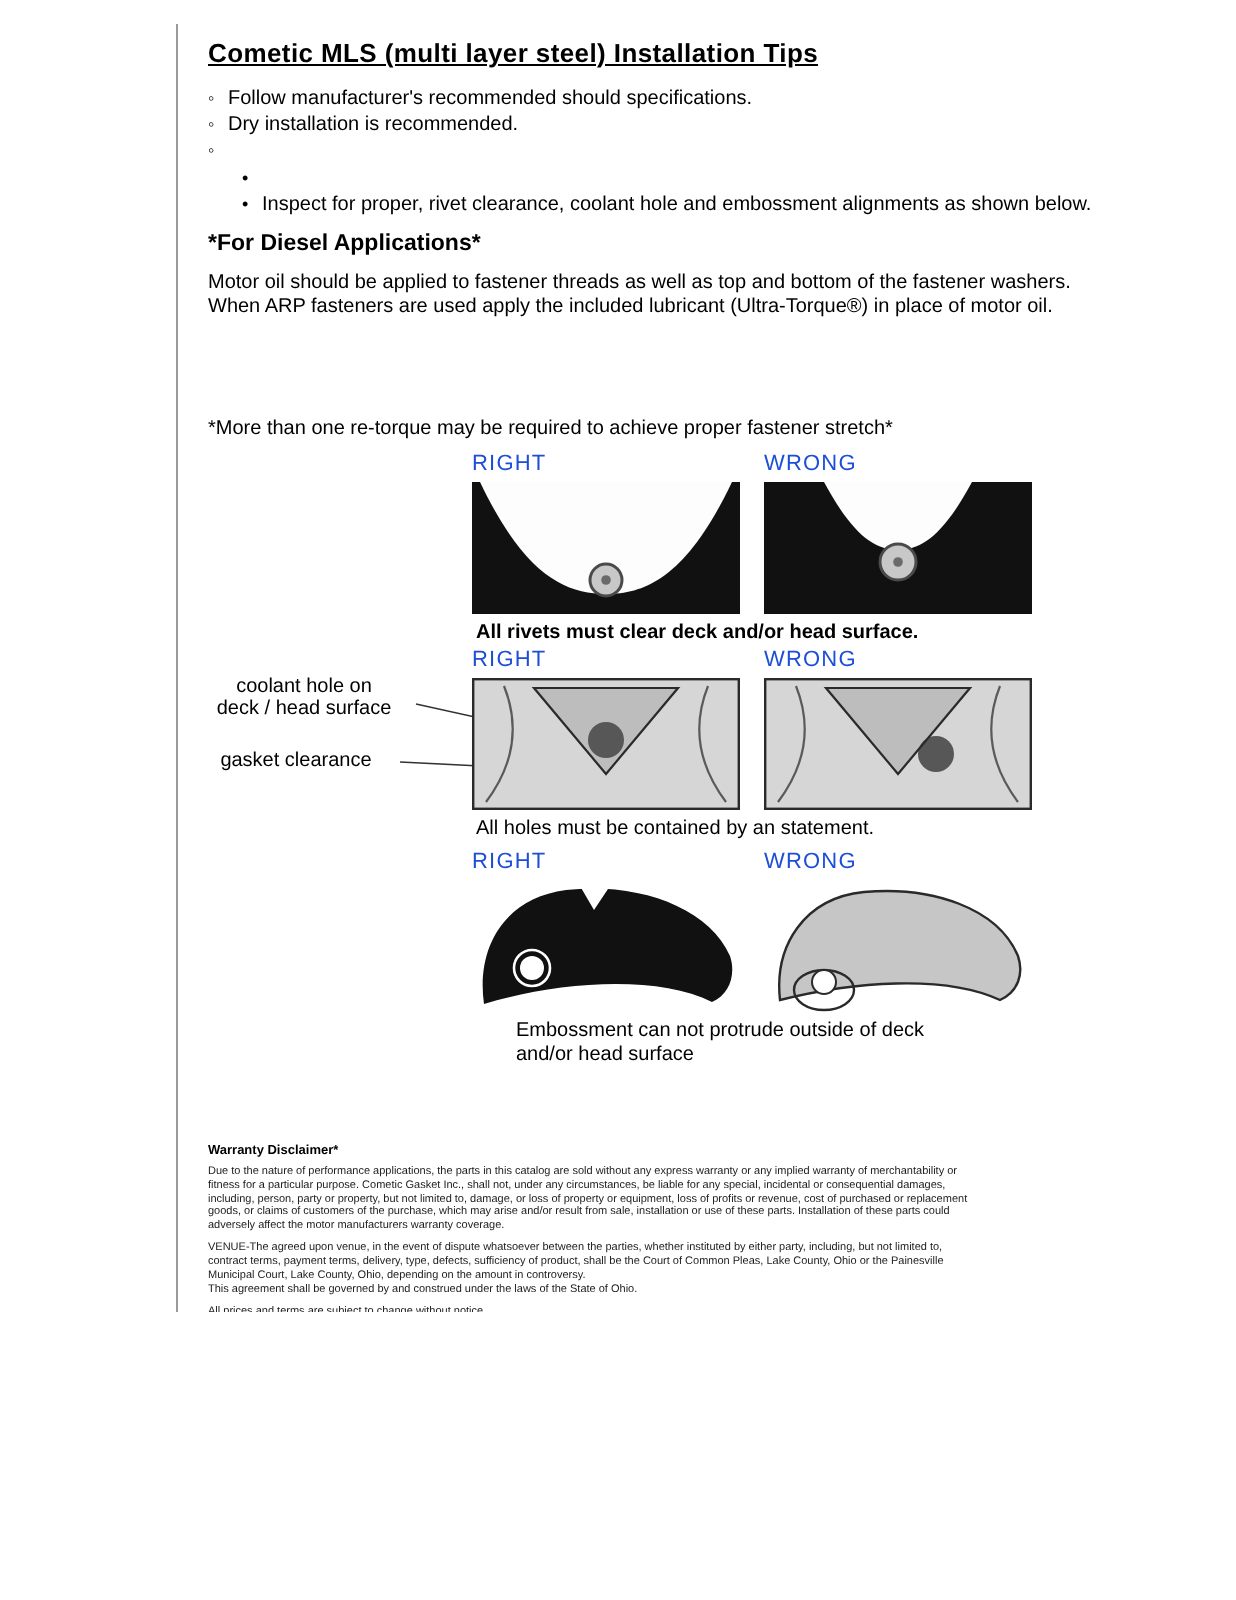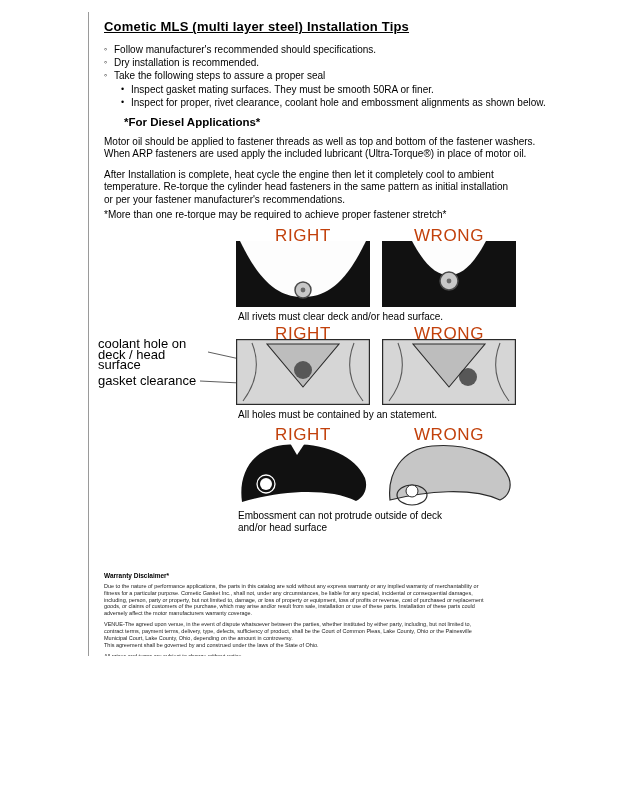--- a/index.html
+++ b/index.html
@@ -10,31 +10,31 @@
   .vrule { position:absolute; left:88px; top:12px; width:1px; height:780px; background:#9a9a9a; }
 
   .title { position:absolute; left:104px; top:19px; font-size:13px; font-weight:700;
            text-decoration:underline; letter-spacing:0.2px; }
 
   .bullets { position:absolute; left:104px; top:43px; font-size:10px; line-height:13.2px; }
   .bullet { display:flex; }
   .bullet .bm { width:10px; flex:none; font-size:9px; }
   .bullet.sub { padding-left:17px; }
 
-  .diesel-heading { position:absolute; left:104px; top:116px; font-size:11.5px; font-weight:700;margin-left:20px; }
+  .diesel-heading { position:absolute; left:104px; top:116px; font-size:11.5px; font-weight:700; }
   .para { position:absolute; left:104px; width:508px; font-size:10px; line-height:12.4px;
           white-space:pre-line; }
 
-  .dg-head { position:absolute; width:134px; text-align:center; font-size:17px;
-             letter-spacing:0.6px; color:#c2410c; }
+  .dg-head { position:absolute; width:134px; text-align:left; font-size:11px;
+             letter-spacing:0.6px; color:#1d4ed8; }
   .panel { position:absolute; width:134px; height:66px; }
   .panel svg { display:block; width:134px; height:66px; }
   .caption { position:absolute; left:238px; font-size:10px; line-height:12px; white-space:pre-line; }
 
-  .callout { position:absolute; font-size:13px; line-height:10.5px; text-align:left;
+  .callout { position:absolute; font-size:10px; line-height:10.5px; text-align:center;
              white-space:pre-line; }
   .leader-lines { position:absolute; left:200px; top:342px; width:106px; height:50px; }
 
   .disclaimer { position:absolute; left:104px; top:572px; width:508px; }
   .disclaimer h2 { font-size:6.5px; font-weight:700; margin:0 0 4px 0; }
   .disclaimer p { font-size:5.5px; line-height:6.8px; margin:0 0 4.5px 0;
                   white-space:pre-line; color:#1c1c1c; }
 
   .footer-code { position:absolute; left:388px; top:756px; font-size:12px; letter-spacing:0.3px; }
 
@@ -54,38 +54,33 @@
     <div class="bullet">
       <span class="bm">◦</span>
       <span>Follow manufacturer's recommended should specifications.</span>
     </div>
     <div class="bullet">
       <span class="bm">◦</span>
       <span>Dry installation is recommended.</span>
     </div>
     <div class="bullet">
       <span class="bm">◦</span>
-      <span>Take the following steps to assure a proper seal</span>
     </div>
     <div class="bullet sub">
       <span class="bm">•</span>
-      <span>Inspect gasket mating surfaces.  They must be smooth 50RA or finer.</span>
     </div>
     <div class="bullet sub">
       <span class="bm">•</span>
       <span>Inspect for proper, rivet clearance, coolant hole and embossment alignments as shown below.</span>
     </div>
   </div>
 
   <div class="diesel-heading">*For Diesel Applications*</div>
   <div class="para" style="top:136px;">Motor oil should be applied to fastener threads as well as top and bottom of the fastener washers.
 When ARP fasteners are used apply the included lubricant (Ultra-Torque®) in place of motor oil.</div>
-  <div class="para" style="top:169px;">After Installation is complete, heat cycle the engine then let it completely cool to ambient
-temperature. Re-torque the cylinder head fasteners in the same pattern as initial installation
-or per your fastener manufacturer's recommendations.</div>
   <div class="para" style="top:209px;">*More than one re-torque may be required to achieve proper fastener stretch*</div>
 
   <div class="dg-head" style="left:236px; top:226px;">RIGHT</div>
   <div class="dg-head" style="left:382px; top:226px;">WRONG</div>
 
   <div class="panel" style="left:236px; top:241px;">
     <svg viewBox="0 0 134 66">
       <rect width="134" height="66" fill="#111"></rect>
       <path d="M4,0 C26,46 46,56 67,56 C88,56 108,46 130,0 Z" fill="#fdfdfd"></path>
       <circle cx="67" cy="49" r="8" fill="#c8c8c8" stroke="#4a4a4a" stroke-width="1.5"></circle>
@@ -93,21 +88,21 @@
     </svg>
   </div>
   <div class="panel" style="left:382px; top:241px;">
     <svg viewBox="0 0 134 66">
       <rect width="134" height="66" fill="#111"></rect>
       <path d="M30,0 C44,26 55,34 67,34 C79,34 90,26 104,0 Z" fill="#fdfdfd"></path>
       <circle cx="67" cy="40" r="9" fill="#c8c8c8" stroke="#4a4a4a" stroke-width="1.5"></circle>
       <circle cx="67" cy="40" r="2.4" fill="#6a6a6a"></circle>
     </svg>
   </div>
-  <div class="caption" style="top:311px;">All rivets must clear deck and/or head surface.</div>
+  <div class="caption" style="top:311px;font-weight:bold;">All rivets must clear deck and/or head surface.</div>
 
   <div class="dg-head" style="left:236px; top:324px;">RIGHT</div>
   <div class="dg-head" style="left:382px; top:324px;">WRONG</div>
 
   <div class="callout" style="left:98px; top:339px; width:108px;">coolant hole on
 deck / head surface</div>
   <div class="callout" style="left:98px; top:376px; width:100px;">gasket clearance</div>
 
   <svg class="leader-lines" viewBox="0 0 106 50">
     <line x1="8" y1="10" x2="94" y2="29" stroke="#333" stroke-width="0.8"></line>
@@ -146,21 +141,21 @@
       <circle cx="30" cy="44" r="6" fill="#fff"></circle>
     </svg>
   </div>
   <div class="panel" style="left:382px; top:440px;">
     <svg viewBox="0 0 134 66">
       <path d="M8,60 C5,33 20,9 50,6 C84,3 117,14 127,38 C130,47 127,56 118,60 C90,47 44,51 8,60 Z" fill="#c6c6c6" stroke="#2a2a2a" stroke-width="1.2"></path>
       <ellipse cx="30" cy="55" rx="15" ry="10" fill="none" stroke="#2a2a2a" stroke-width="1.2"></ellipse>
       <circle cx="30" cy="51" r="6" fill="#fff" stroke="#2a2a2a" stroke-width="1"></circle>
     </svg>
   </div>
-  <div class="caption" style="top:510px;">Embossment can not protrude outside of deck
+  <div class="caption" style="top:510px;margin-left:20px;">Embossment can not protrude outside of deck
 and/or head surface</div>
 
   <div class="disclaimer">
     <h2>Warranty Disclaimer*</h2>
     <p>Due to the nature of performance applications, the parts in this catalog are sold without any express warranty or any implied warranty of merchantability or
 fitness for a particular purpose.  Cometic Gasket Inc., shall not, under any circumstances, be liable for any special, incidental or consequential damages,
 including, person, party or property, but not limited to, damage, or loss of property or equipment, loss of profits or revenue, cost of purchased or replacement
 goods, or claims of customers of the purchase, which may arise and/or result from sale, installation or use of these parts.  Installation of these parts could
 adversely affect the motor manufacturers warranty coverage.</p>
     <p>VENUE-The agreed upon venue, in the event of dispute whatsoever between the parties, whether instituted by either party, including, but not limited to,

